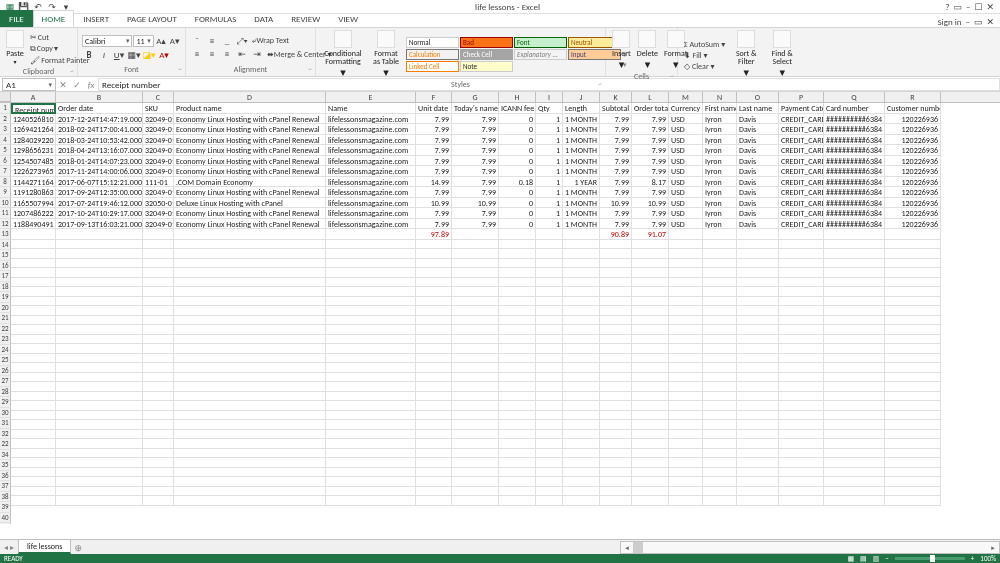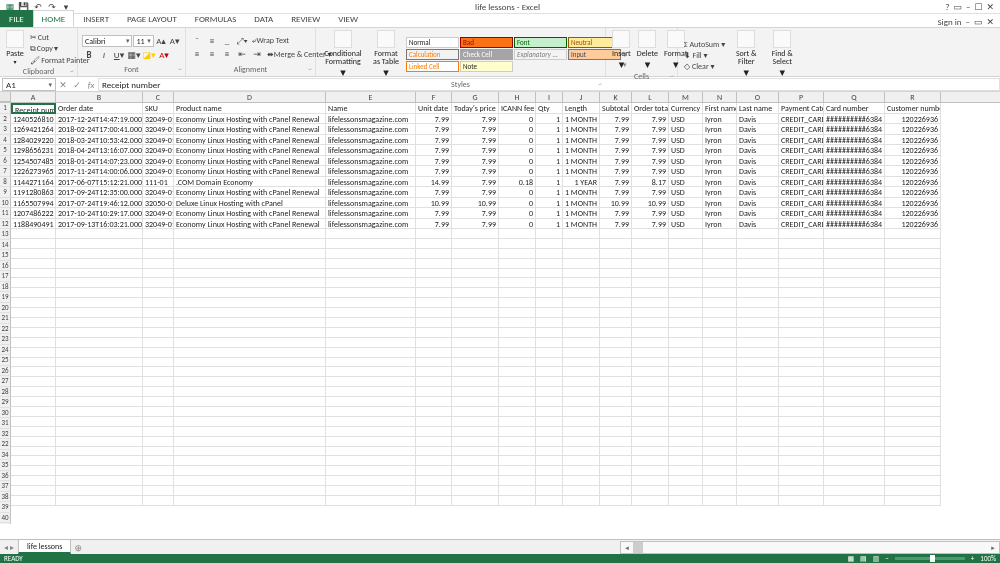--- a/index.html
+++ b/index.html
@@ -317,21 +317,21 @@
         <div class="rh">41</div>
       </div>
     <div class="cells" id="cells">
         <div class="cr">
           <div class="cc hdr sel" style="width: 45px;">Receipt number</div>
           <div class="cc hdr" style="width: 87px;">Order date</div>
           <div class="cc hdr" style="width: 31px;">SKU</div>
           <div class="cc hdr" style="width: 152px;">Product name</div>
           <div class="cc hdr" style="width: 90px;">Name</div>
           <div class="cc hdr" style="width: 36px;">Unit date</div>
-          <div class="cc hdr" style="width: 47px;">Today's price</div>
+          <div class="cc hdr" style="width: 47px;">Today's name</div>
           <div class="cc hdr" style="width: 37px;">ICANN fee</div>
           <div class="cc hdr" style="width: 27px;">Qty</div>
           <div class="cc hdr" style="width: 37px;">Length</div>
           <div class="cc hdr" style="width: 32px;">Subtotal a</div>
           <div class="cc hdr" style="width: 37px;">Order tota</div>
           <div class="cc hdr" style="width: 34px;">Currency</div>
           <div class="cc hdr" style="width: 34px;">First name</div>
           <div class="cc hdr" style="width: 42px;">Last name</div>
           <div class="cc hdr" style="width: 45px;">Payment Categ</div>
           <div class="cc hdr" style="width: 61px;">Card number</div>
@@ -556,20 +556,40 @@
           <div class="cc" style="width: 45px;">CREDIT_CARD</div>
           <div class="cc" style="width: 61px;">##########6384</div>
           <div class="cc tar" style="width: 56px;">120226936</div>
         </div>
         <div class="cr">
           <div class="cc" style="width: 45px;"></div>
           <div class="cc" style="width: 87px;"></div>
           <div class="cc" style="width: 31px;"></div>
           <div class="cc" style="width: 152px;"></div>
           <div class="cc" style="width: 90px;"></div>
+          <div class="cc tar red" style="width: 36px;">97.89</div>
+          <div class="cc" style="width: 47px;"></div>
+          <div class="cc" style="width: 37px;"></div>
+          <div class="cc" style="width: 27px;"></div>
+          <div class="cc" style="width: 37px;"></div>
+          <div class="cc tar red" style="width: 32px;">90.89</div>
+          <div class="cc tar red" style="width: 37px;">91.07</div>
+          <div class="cc" style="width: 34px;"></div>
+          <div class="cc" style="width: 34px;"></div>
+          <div class="cc" style="width: 42px;"></div>
+          <div class="cc" style="width: 45px;"></div>
+          <div class="cc" style="width: 61px;"></div>
+          <div class="cc" style="width: 56px;"></div>
+        </div>
+        <div class="cr">
+          <div class="cc" style="width: 45px;"></div>
+          <div class="cc" style="width: 87px;"></div>
+          <div class="cc" style="width: 31px;"></div>
+          <div class="cc" style="width: 152px;"></div>
+          <div class="cc" style="width: 90px;"></div>
           <div class="cc" style="width: 36px;"></div>
           <div class="cc" style="width: 47px;"></div>
           <div class="cc" style="width: 37px;"></div>
           <div class="cc" style="width: 27px;"></div>
           <div class="cc" style="width: 37px;"></div>
           <div class="cc" style="width: 32px;"></div>
           <div class="cc" style="width: 37px;"></div>
           <div class="cc" style="width: 34px;"></div>
           <div class="cc" style="width: 34px;"></div>
           <div class="cc" style="width: 42px;"></div>

